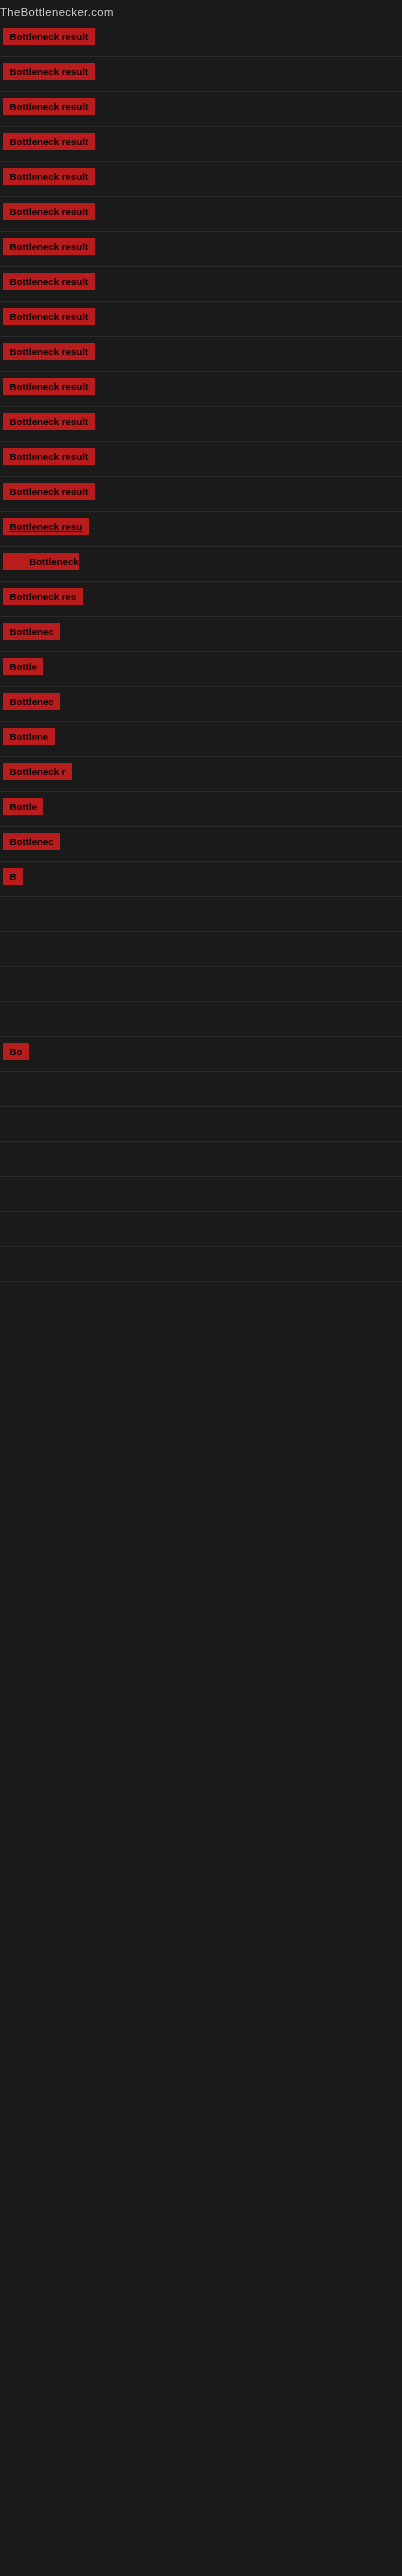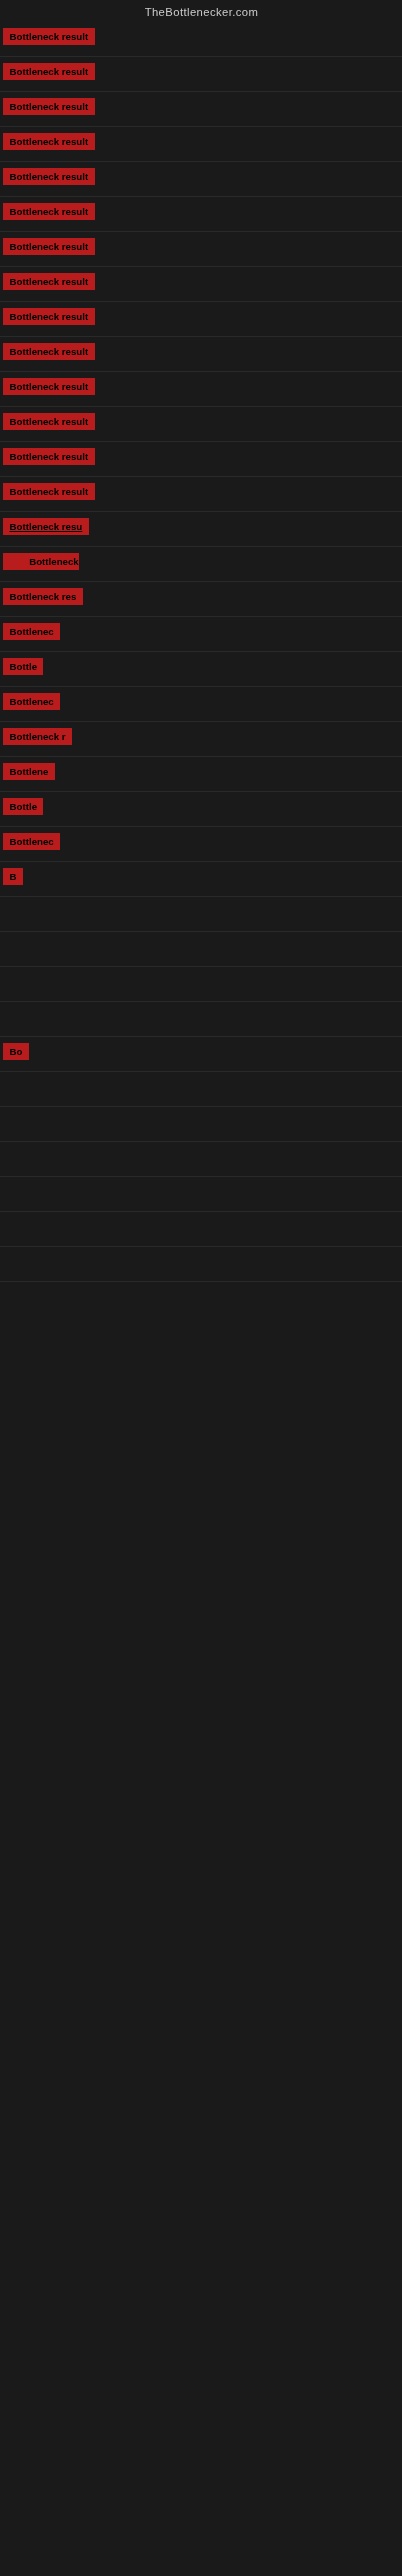--- a/index.html
+++ b/index.html
@@ -10,21 +10,20 @@
 
     body {
       background-color: #1a1a1a;
       width: 403px;
       min-height: 2576px;
       font-family: Arial, sans-serif;
       position: relative;
     }
 
     .site-header {
-      text-align: center;
       padding: 6.4px 0 3.2px 0;
       color: #cccccc;
       font-size: 11.3px;
       font-weight: normal;
       letter-spacing: 0.4px;
     }
 
     .bottleneck-badge {
       display: inline-block;
       background-color: #b91c1c;
@@ -65,22 +64,22 @@
     <div class="row"><span class="bottleneck-badge" style="max-width: 118px;">Bottleneck result</span></div>
     <div class="row"><span class="bottleneck-badge" style="max-width: 118px;">Bottleneck result</span></div>
     <div class="row"><span class="bottleneck-badge" style="max-width: 118px;">Bottleneck result</span></div>
     <div class="row"><span class="bottleneck-badge" style="max-width: 118px;">Bottleneck result</span></div>
     <div class="row"><span class="bottleneck-badge" style="max-width: 101px; text-decoration: underline;">Bottleneck resu</span></div>
     <div class="row"><span class="bottleneck-badge" style="max-width: 76px; padding-left: 26px;">Bottleneck</span></div>
     <div class="row"><span class="bottleneck-badge" style="max-width: 95px;">Bottleneck res</span></div>
     <div class="row"><span class="bottleneck-badge" style="max-width: 68px;">Bottlenec</span></div>
     <div class="row"><span class="bottleneck-badge" style="max-width: 52px;">Bottle</span></div>
     <div class="row"><span class="bottleneck-badge" style="max-width: 68px;">Bottlenec</span></div>
+    <div class="row"><span class="bottleneck-badge" style="max-width: 60px;">Bottlene</span></div>
     <div class="row"><span class="bottleneck-badge" style="max-width: 84px;">Bottleneck r</span></div>
-    <div class="row"><span class="bottleneck-badge" style="max-width: 60px;">Bottlene</span></div>
     <div class="row"><span class="bottleneck-badge" style="max-width: 52px;">Bottle</span></div>
     <div class="row"><span class="bottleneck-badge" style="max-width: 68px;">Bottlenec</span></div>
     <div class="row"><span class="bottleneck-badge" style="max-width: 26px;">B</span></div>
     <div class="row"></div>
     <div class="row"></div>
     <div class="row"></div>
     <div class="row"></div>
     <div class="row"><span class="bottleneck-badge" style="max-width: 31px;">Bo</span></div>
     <div class="row"></div>
     <div class="row"></div>

